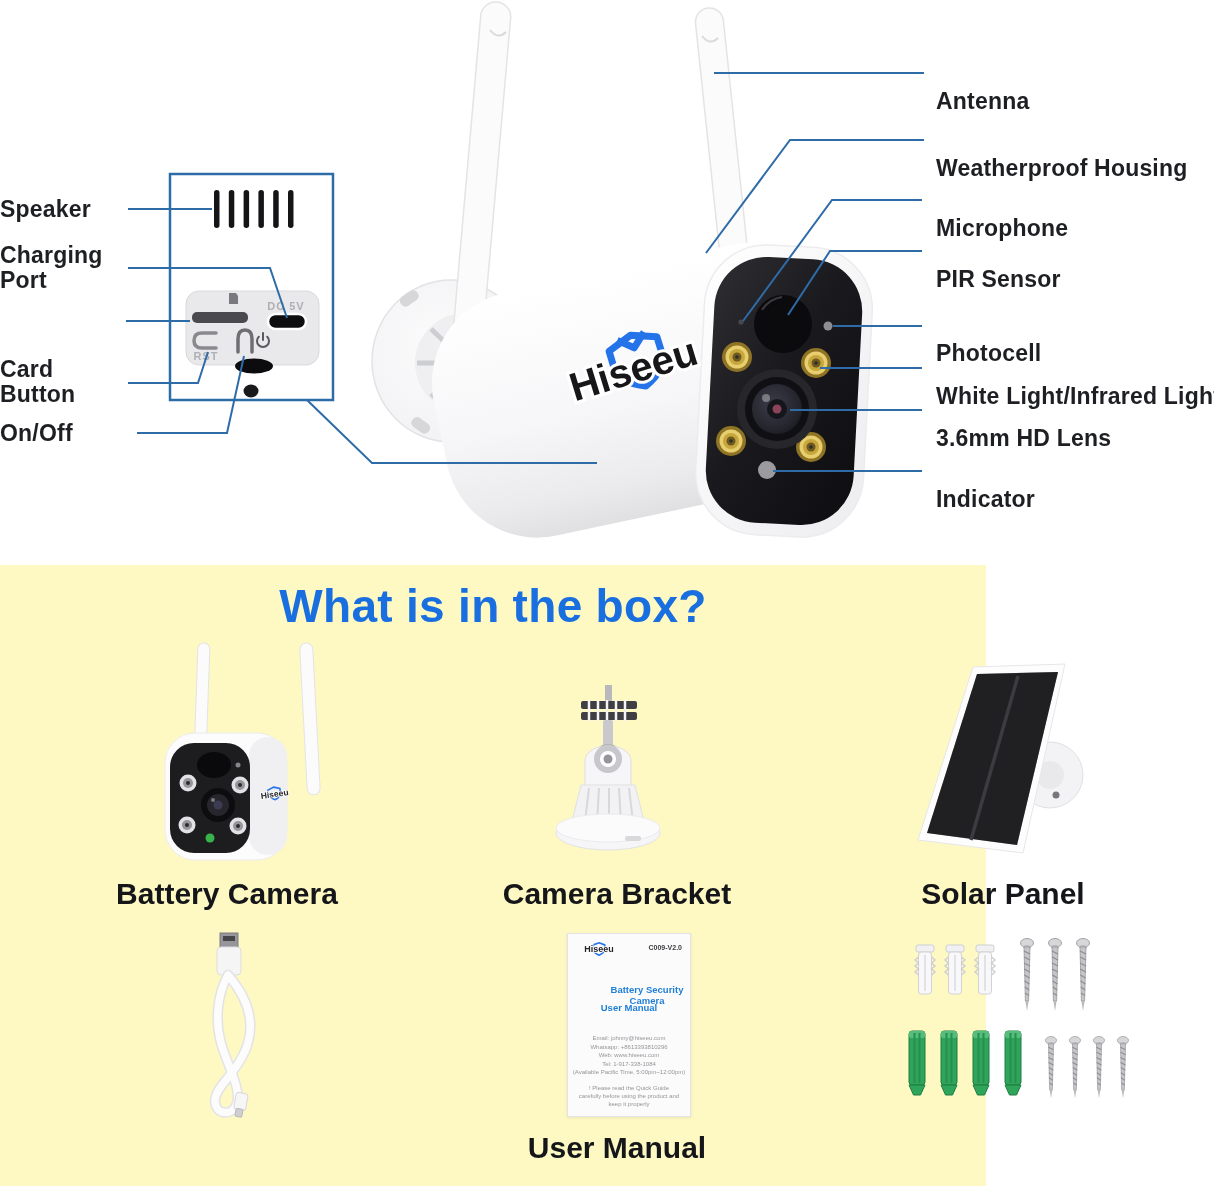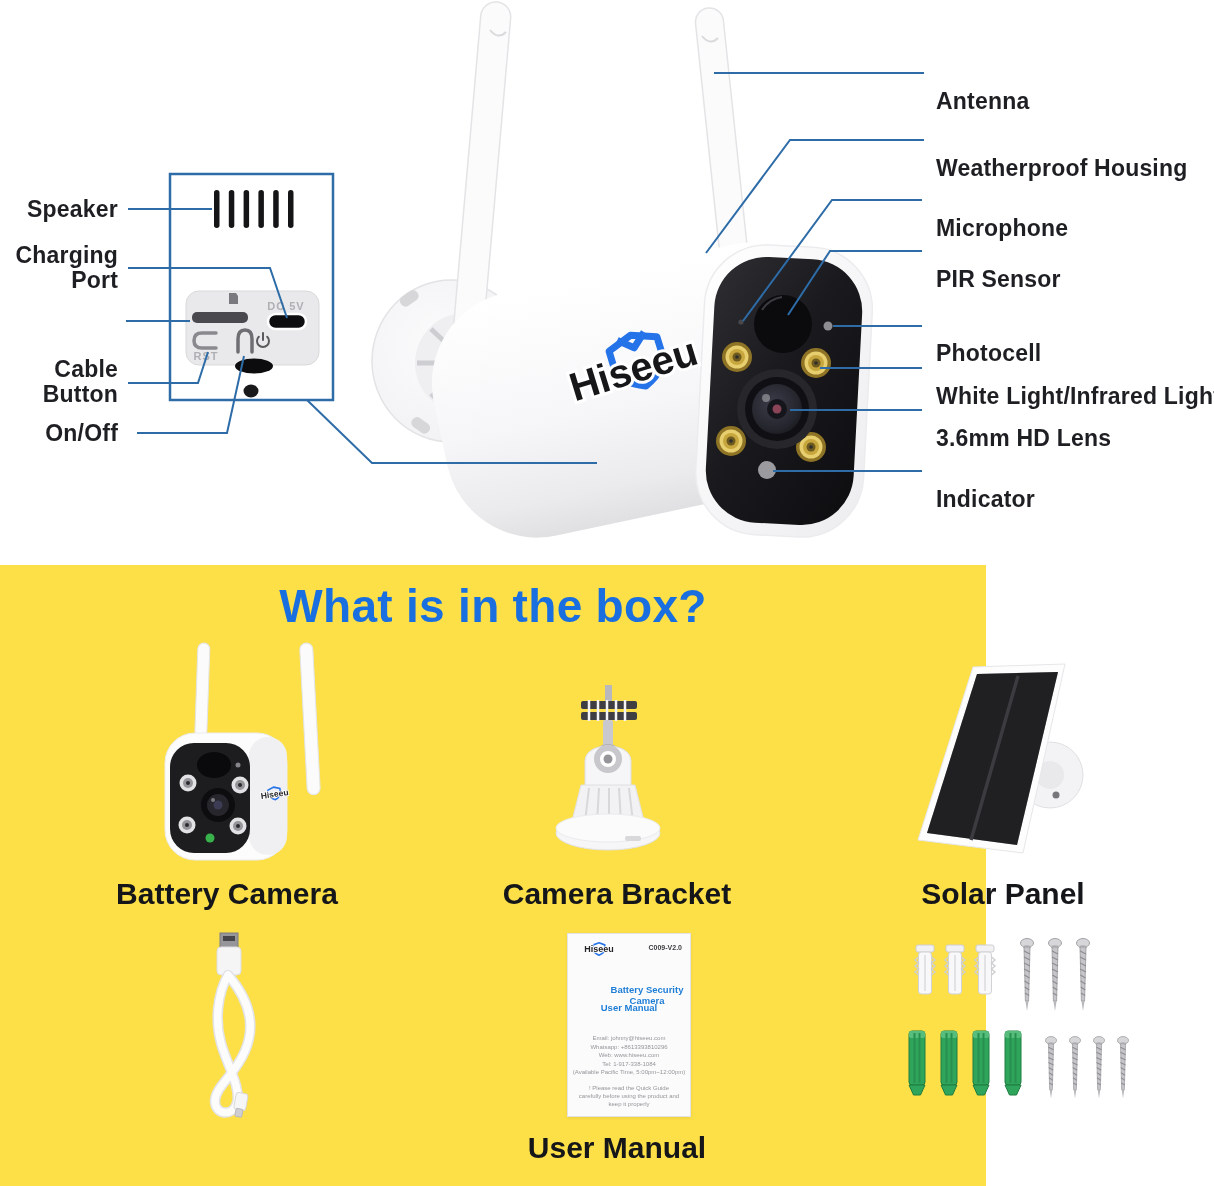--- a/index.html
+++ b/index.html
@@ -2,24 +2,24 @@
 <html><head>
 <meta charset="utf-8">
 <style>
   html,body{margin:0;padding:0;background:#ffffff;}
   .page{position:relative;width:1214px;height:1186px;background:#ffffff;overflow:hidden;
         font-family:"Liberation Sans",sans-serif;}
   
   .diagram{position:absolute;left:0;top:0;width:1214px;height:565px;}
   .diagram svg.art{position:absolute;left:0;top:0;}
   .lbl{position:absolute;font-size:23px;font-weight:600;color:#1e1f23;letter-spacing:.2px;line-height:25px;}
-  .lbl.left{left:0;width:118px;text-align:right;}
+  .lbl.left{left:0;width:118px;text-align:left;}
   .lbl.right{left:936px;white-space:nowrap;margin-top:28px;}
   
-  .box{position:absolute;left:0;top:565px;width:986px;height:621px;background:#fde047;}
+  .box{position:absolute;left:0;top:565px;width:986px;height:621px;background:#fef9c3;}
   .box h1{position:absolute;top:14px;left:0;width:100%;margin:0;text-align:center;
           font-size:46px;font-weight:800;color:#1a6fe0;letter-spacing:.3px;}
   figure{position:absolute;margin:0;}
   figure .art{position:absolute;left:0;top:0;width:100%;}
   figcaption{position:absolute;left:0;right:0;text-align:center;
              font-size:30px;font-weight:700;color:#151619;}
   .cap-r1{top:240px;}
   .cap-r2{top:206px;}
   
   .manual-card{position:absolute;left:90px;top:8px;width:124px;height:184px;background:#fbfbfc;
@@ -190,21 +190,21 @@
         <path d="M788,315 L830,251 H922"></path>
         <path d="M833,326 H922"></path>
         <path d="M820,368 H922"></path>
         <path d="M790,410 H922"></path>
         <path d="M773,471 H922"></path>
       </g>
     </svg>
 
     <div class="lbl left" style="top:197px">Speaker</div>
     <div class="lbl left" style="top:243px">Charging Port</div>
-    <div class="lbl left" style="top:357px">Cable Button</div>
+    <div class="lbl left" style="top:357px">Card Button</div>
     <div class="lbl left" style="top:421px">On/Off</div>
 
     <div class="lbl right" style="top:61px">Antenna</div>
     <div class="lbl right" style="top:128px">Weatherproof Housing</div>
     <div class="lbl right" style="top:188px">Microphone</div>
     <div class="lbl right" style="top:239px">PIR Sensor</div>
     <div class="lbl right" style="top:313px">Photocell</div>
     <div class="lbl right" style="top:356px">White Light/Infrared Lights</div>
     <div class="lbl right" style="top:398px">3.6mm HD Lens</div>
     <div class="lbl right" style="top:459px">Indicator</div>

